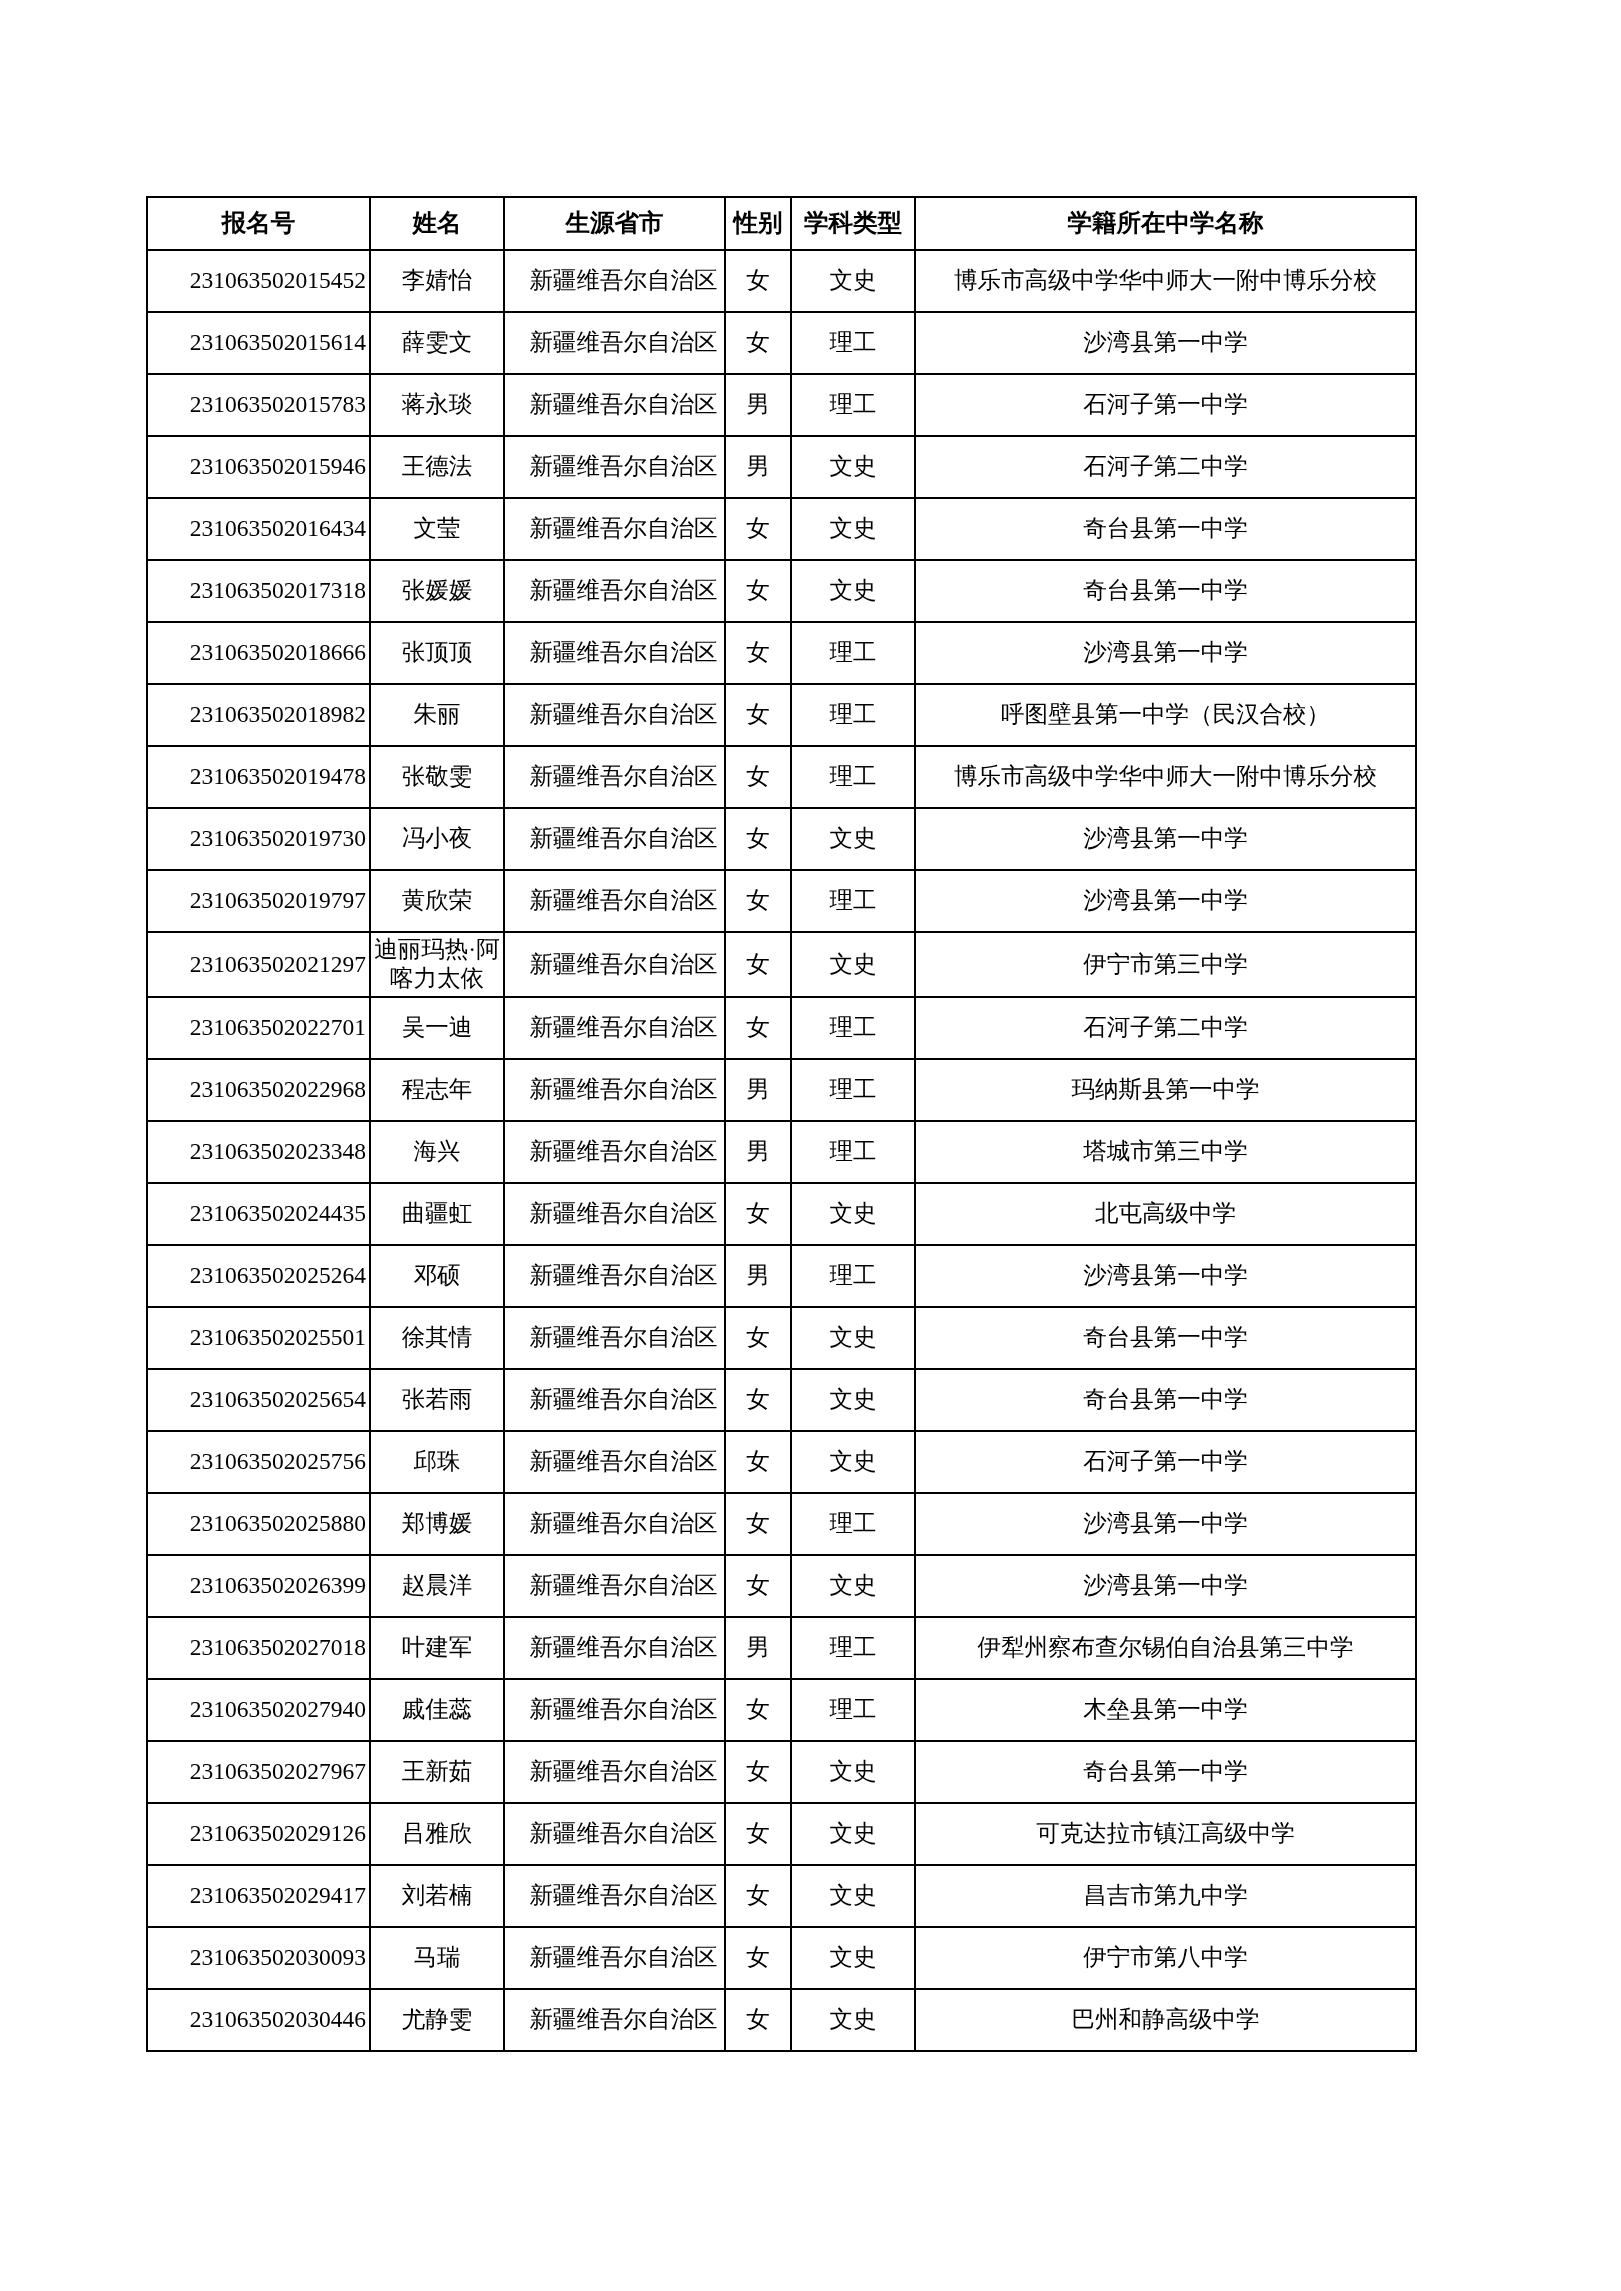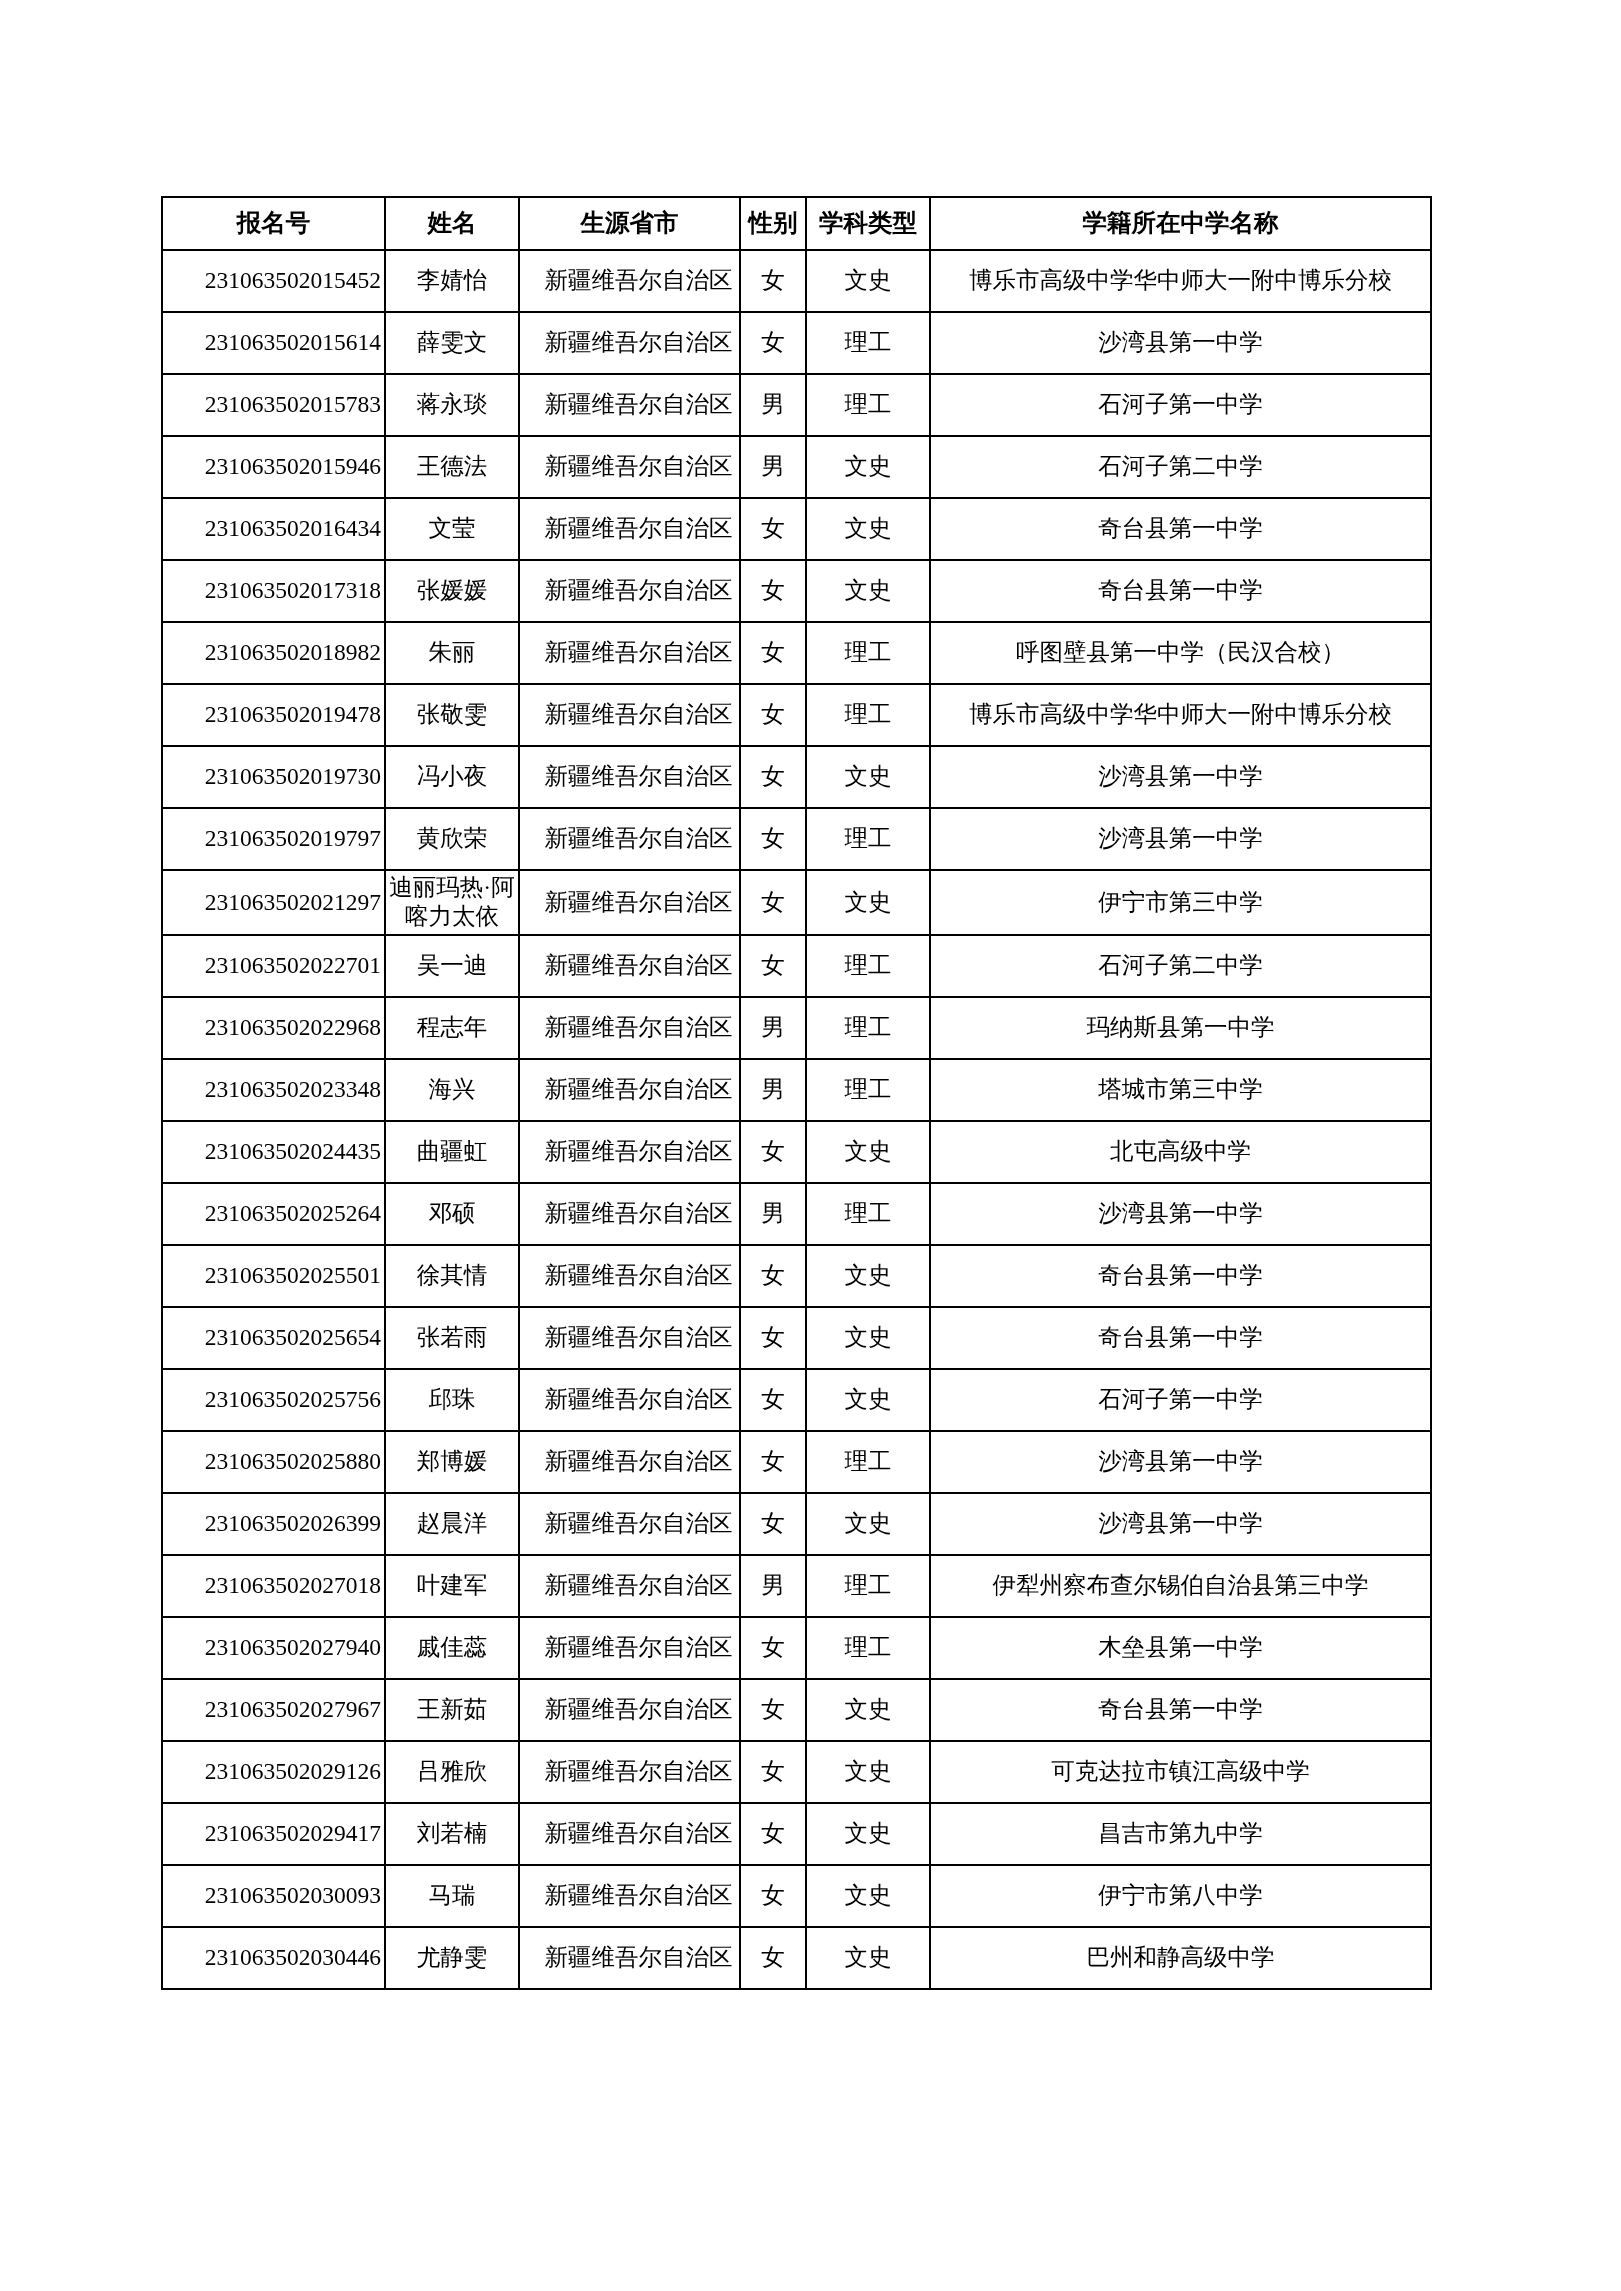--- a/index.html
+++ b/index.html
@@ -15,21 +15,21 @@
   }
   .sheet {
     position: relative;
     width: 1621px;
     height: 2292px;
     background: #ffffff;
     overflow: hidden;
   }
   table.data-table {
     position: absolute;
-    left: 161px;
+    left: 146px;
     top: 196px;
     width: 1269px;
     border-collapse: collapse;
     table-layout: fixed;
     background: #ffffff;
   }
   table.data-table th,
   table.data-table td {
     border: 2px solid #000000;
     text-align: center;
@@ -127,20 +127,28 @@
 
   <tr>
     <td class="col-id">231063502017318</td>
     <td class="col-name">张媛媛</td>
     <td class="col-province">新疆维吾尔自治区</td>
     <td class="col-gender">女</td>
     <td class="col-subject">文史</td>
     <td class="col-school">奇台县第一中学</td>
   </tr>
 
+  <tr>
+    <td class="col-id">231063502018666</td>
+    <td class="col-name">张顶顶</td>
+    <td class="col-province">新疆维吾尔自治区</td>
+    <td class="col-gender">女</td>
+    <td class="col-subject">理工</td>
+    <td class="col-school">沙湾县第一中学</td>
+  </tr>
 
   <tr>
     <td class="col-id">231063502018982</td>
     <td class="col-name">朱丽</td>
     <td class="col-province">新疆维吾尔自治区</td>
     <td class="col-gender">女</td>
     <td class="col-subject">理工</td>
     <td class="col-school">呼图壁县第一中学（民汉合校）</td>
   </tr>
 

